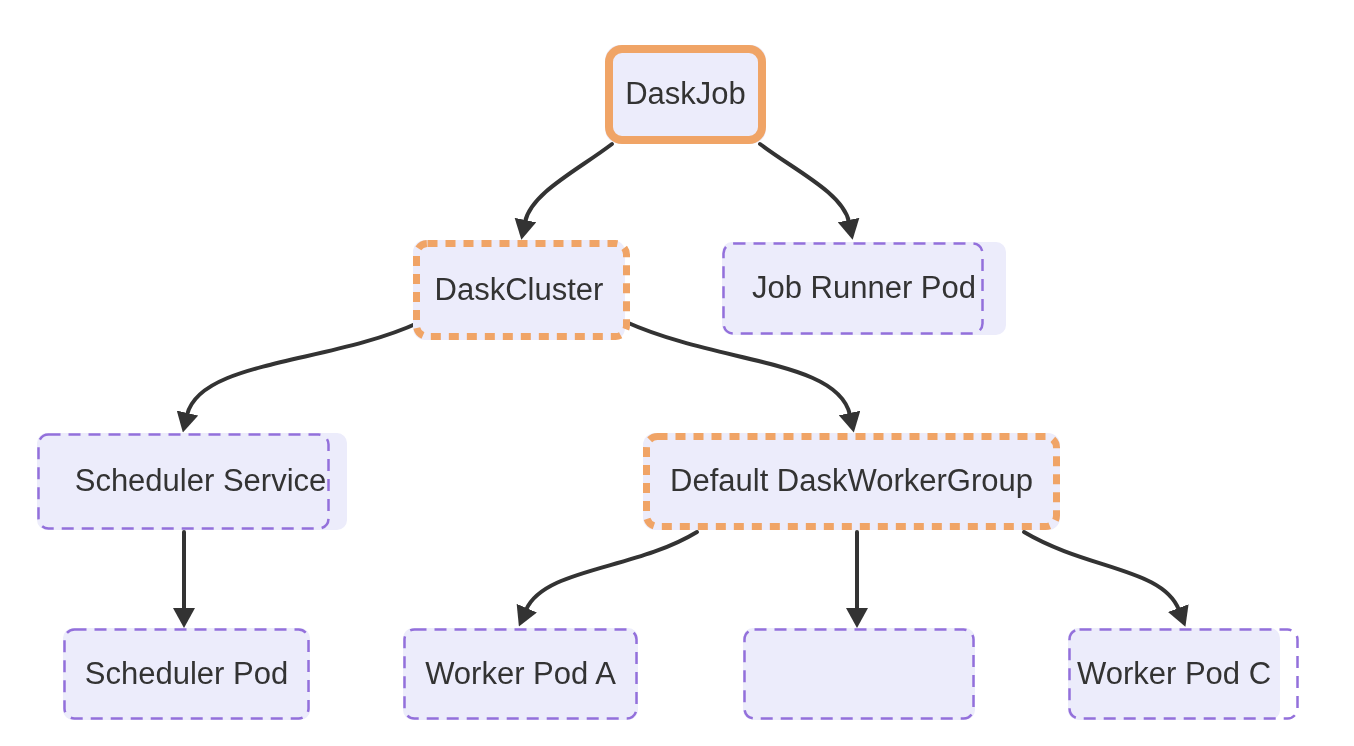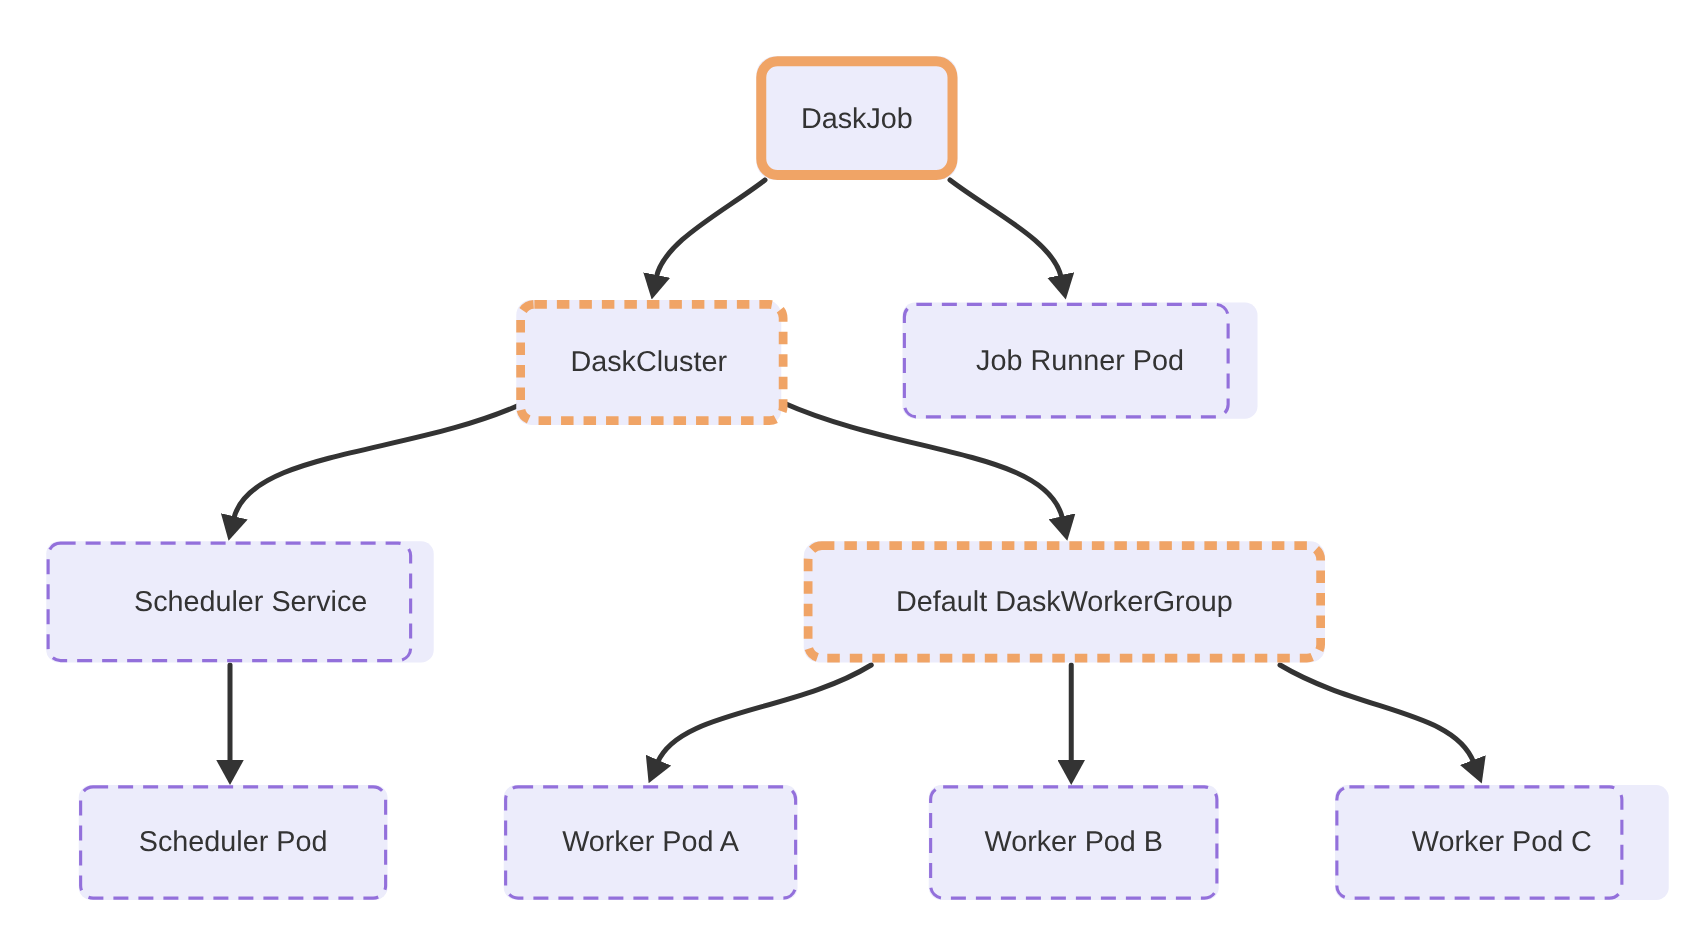--- a/index.html
+++ b/index.html
@@ -34,21 +34,21 @@
     stroke-linecap: round;
   }
   .edges marker path { fill: var(--edge-color); stroke: none; }
   .node {
     position: absolute;
     display: flex;
     align-items: center;
     justify-content: center;
     background: var(--node-fill);
     color: var(--text-color);
-    font-size: 23px;
+    font-size: 31px;
     line-height: 1.1;
     white-space: nowrap;
   }
   .node .border-svg {
     position: absolute;
     left: 0; top: 0;
     width: 100%; height: 100%;
     overflow: visible;
     pointer-events: none;
   }
@@ -128,23 +128,22 @@
     <svg class="border-svg">
       <rect class="purple-dashed" x="1.5" y="1.5" width="232" height="89" rx="10"></rect>
     </svg>
     <span class="label">Worker Pod A</span>
   </div>
 
   <div class="node r10" style="left:743px; top:628px; width:232px; height:92px;">
     <svg class="border-svg">
       <rect class="purple-dashed" x="1.5" y="1.5" width="229" height="89" rx="10"></rect>
     </svg>
-    <span class="label">Worker Pod B</span>
   </div>
 
-  <div class="node r10" style="left:1068px; top:628px; width:267px; height:92px;">
+  <div class="node r10" style="left:1068px; top:628px; width:212px; height:92px;">
     <svg class="border-svg">
       <rect class="purple-dashed" x="1.5" y="1.5" width="228" height="89" rx="10"></rect>
     </svg>
     <span class="label">Worker Pod C</span>
   </div>
 
 </div>
 
 </body></html>

